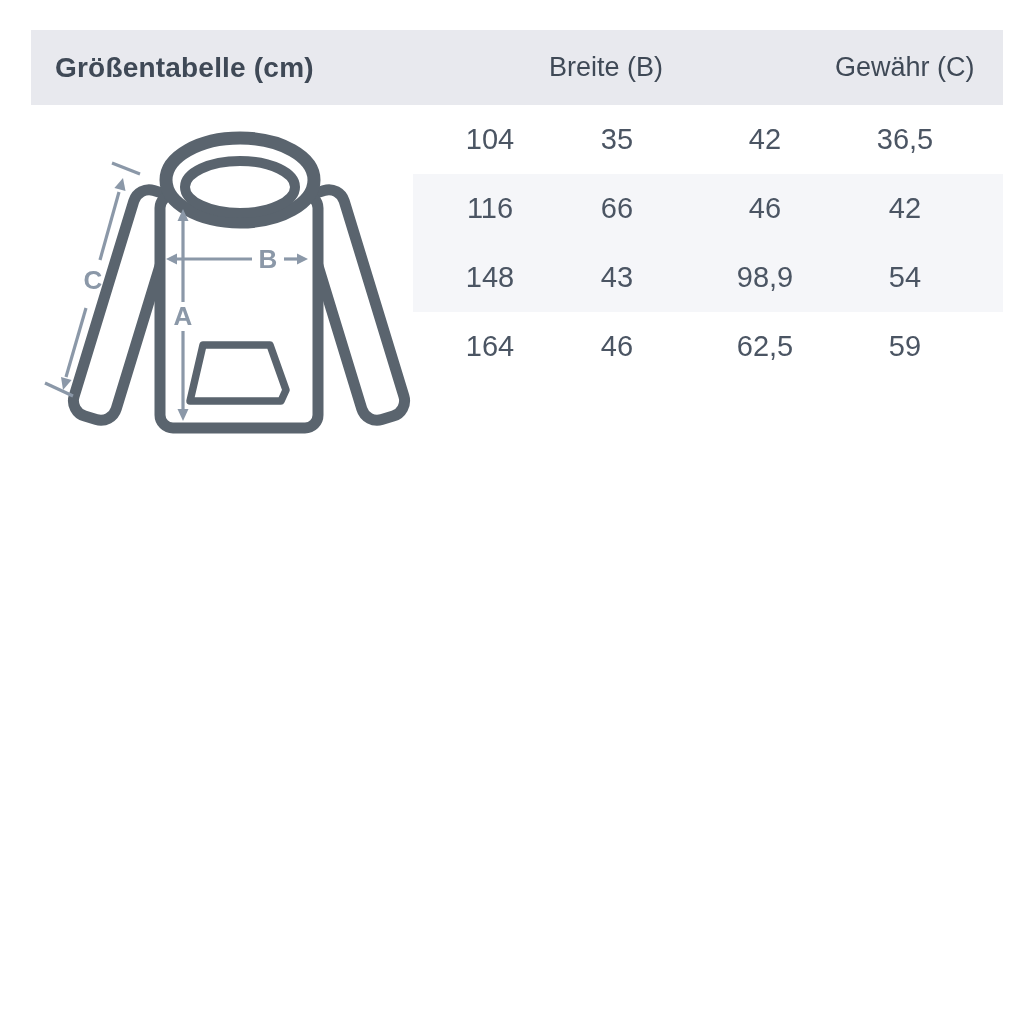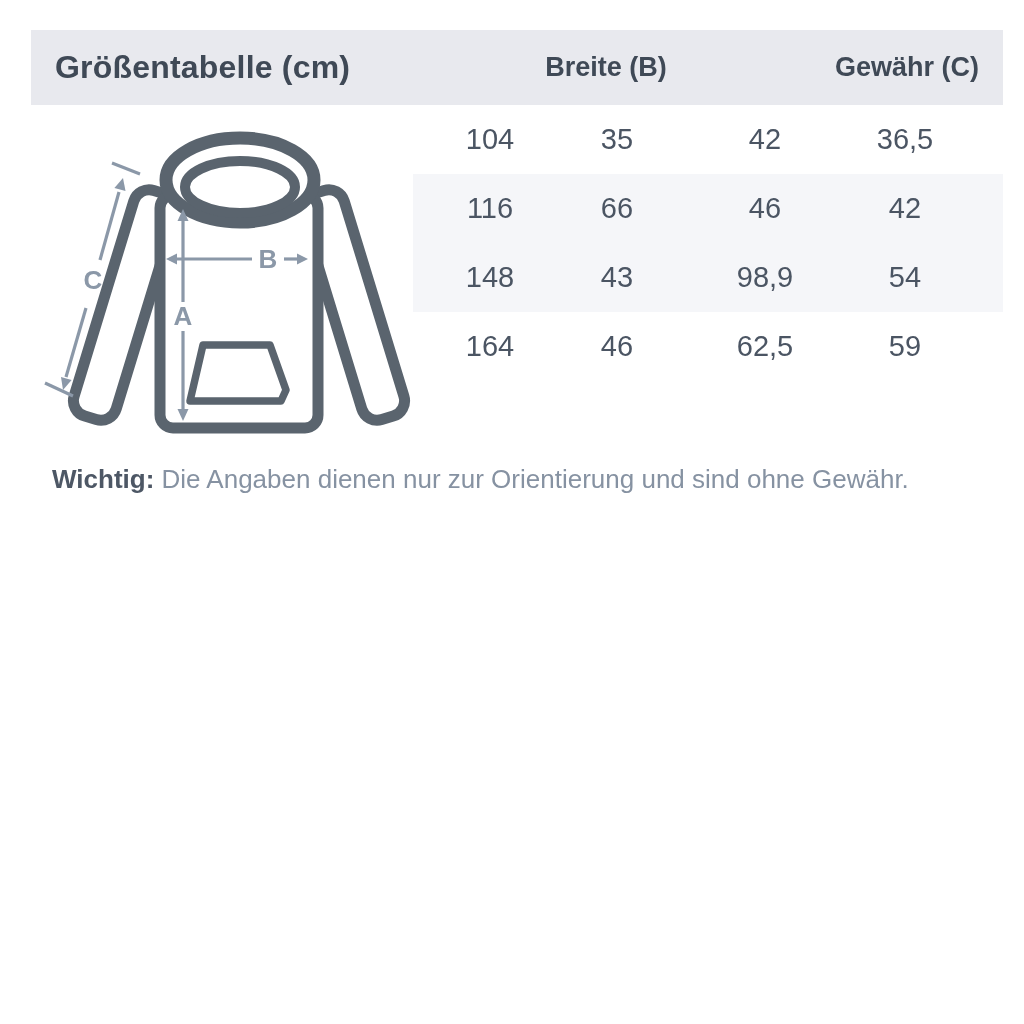--- a/index.html
+++ b/index.html
@@ -7,26 +7,26 @@
     width:1024px; height:1024px; position:relative; overflow:hidden;
     font-family:"Liberation Sans", sans-serif;
   }
   
   .header-band {
     position:absolute; left:31px; top:30px; width:972px; height:75px;
     background:var(--header_bg);
   }
   .table-title {
     position:absolute; left:24px; top:0; height:95px; line-height:75px;
-    font-size:32px; font-weight:700; color:var(--heading_text);
+    font-size:28px; font-weight:700; color:var(--heading_text);
     letter-spacing:0.2px; white-space:nowrap;
   }
   .hcell {
     position:absolute; top:0; height:79px; line-height:75px;
-    font-size:27px; font-weight:700; color:var(--heading_text);
+    font-size:27px; font-weight:400; color:var(--heading_text);
     text-align:center; white-space:nowrap;
   }
   .hcell.c2 { left:510px; width:130px; }
   .hcell.c3 { left:650px; width:154px; }
   .hcell.c4 { left:804px; width:130px; }
   
   .rows { position:absolute; left:413px; top:105px; width:590px; }
   .trow { position:relative; height:69px; }
   .trow.striped { background:var(--stripe_bg); }
   .tcell {
@@ -126,16 +126,15 @@
       <line class="acc-line" x1="10" y1="258" x2="38" y2="271"></line>
       <line class="acc-line" x1="84" y1="67" x2="65" y2="135"></line>
       <line class="acc-line" x1="51" y1="183" x2="31" y2="252"></line>
       <polygon class="acc-head" points="88,53 90.5,66 79.4,63"></polygon>
       <polygon class="acc-head" points="28,265 36.6,255 26,252"></polygon>
       <text class="acc-text" x="58" y="164">C</text>
     </g>
   </svg>
 
   <div class="note">
-    <div><span class="note-label">Wichtig:</span> <span>Die Angaben dienen nur zur Orientierung und sind ohne Gewähr.</span></div>
   </div>
 
 </div>
 
 </body></html>

